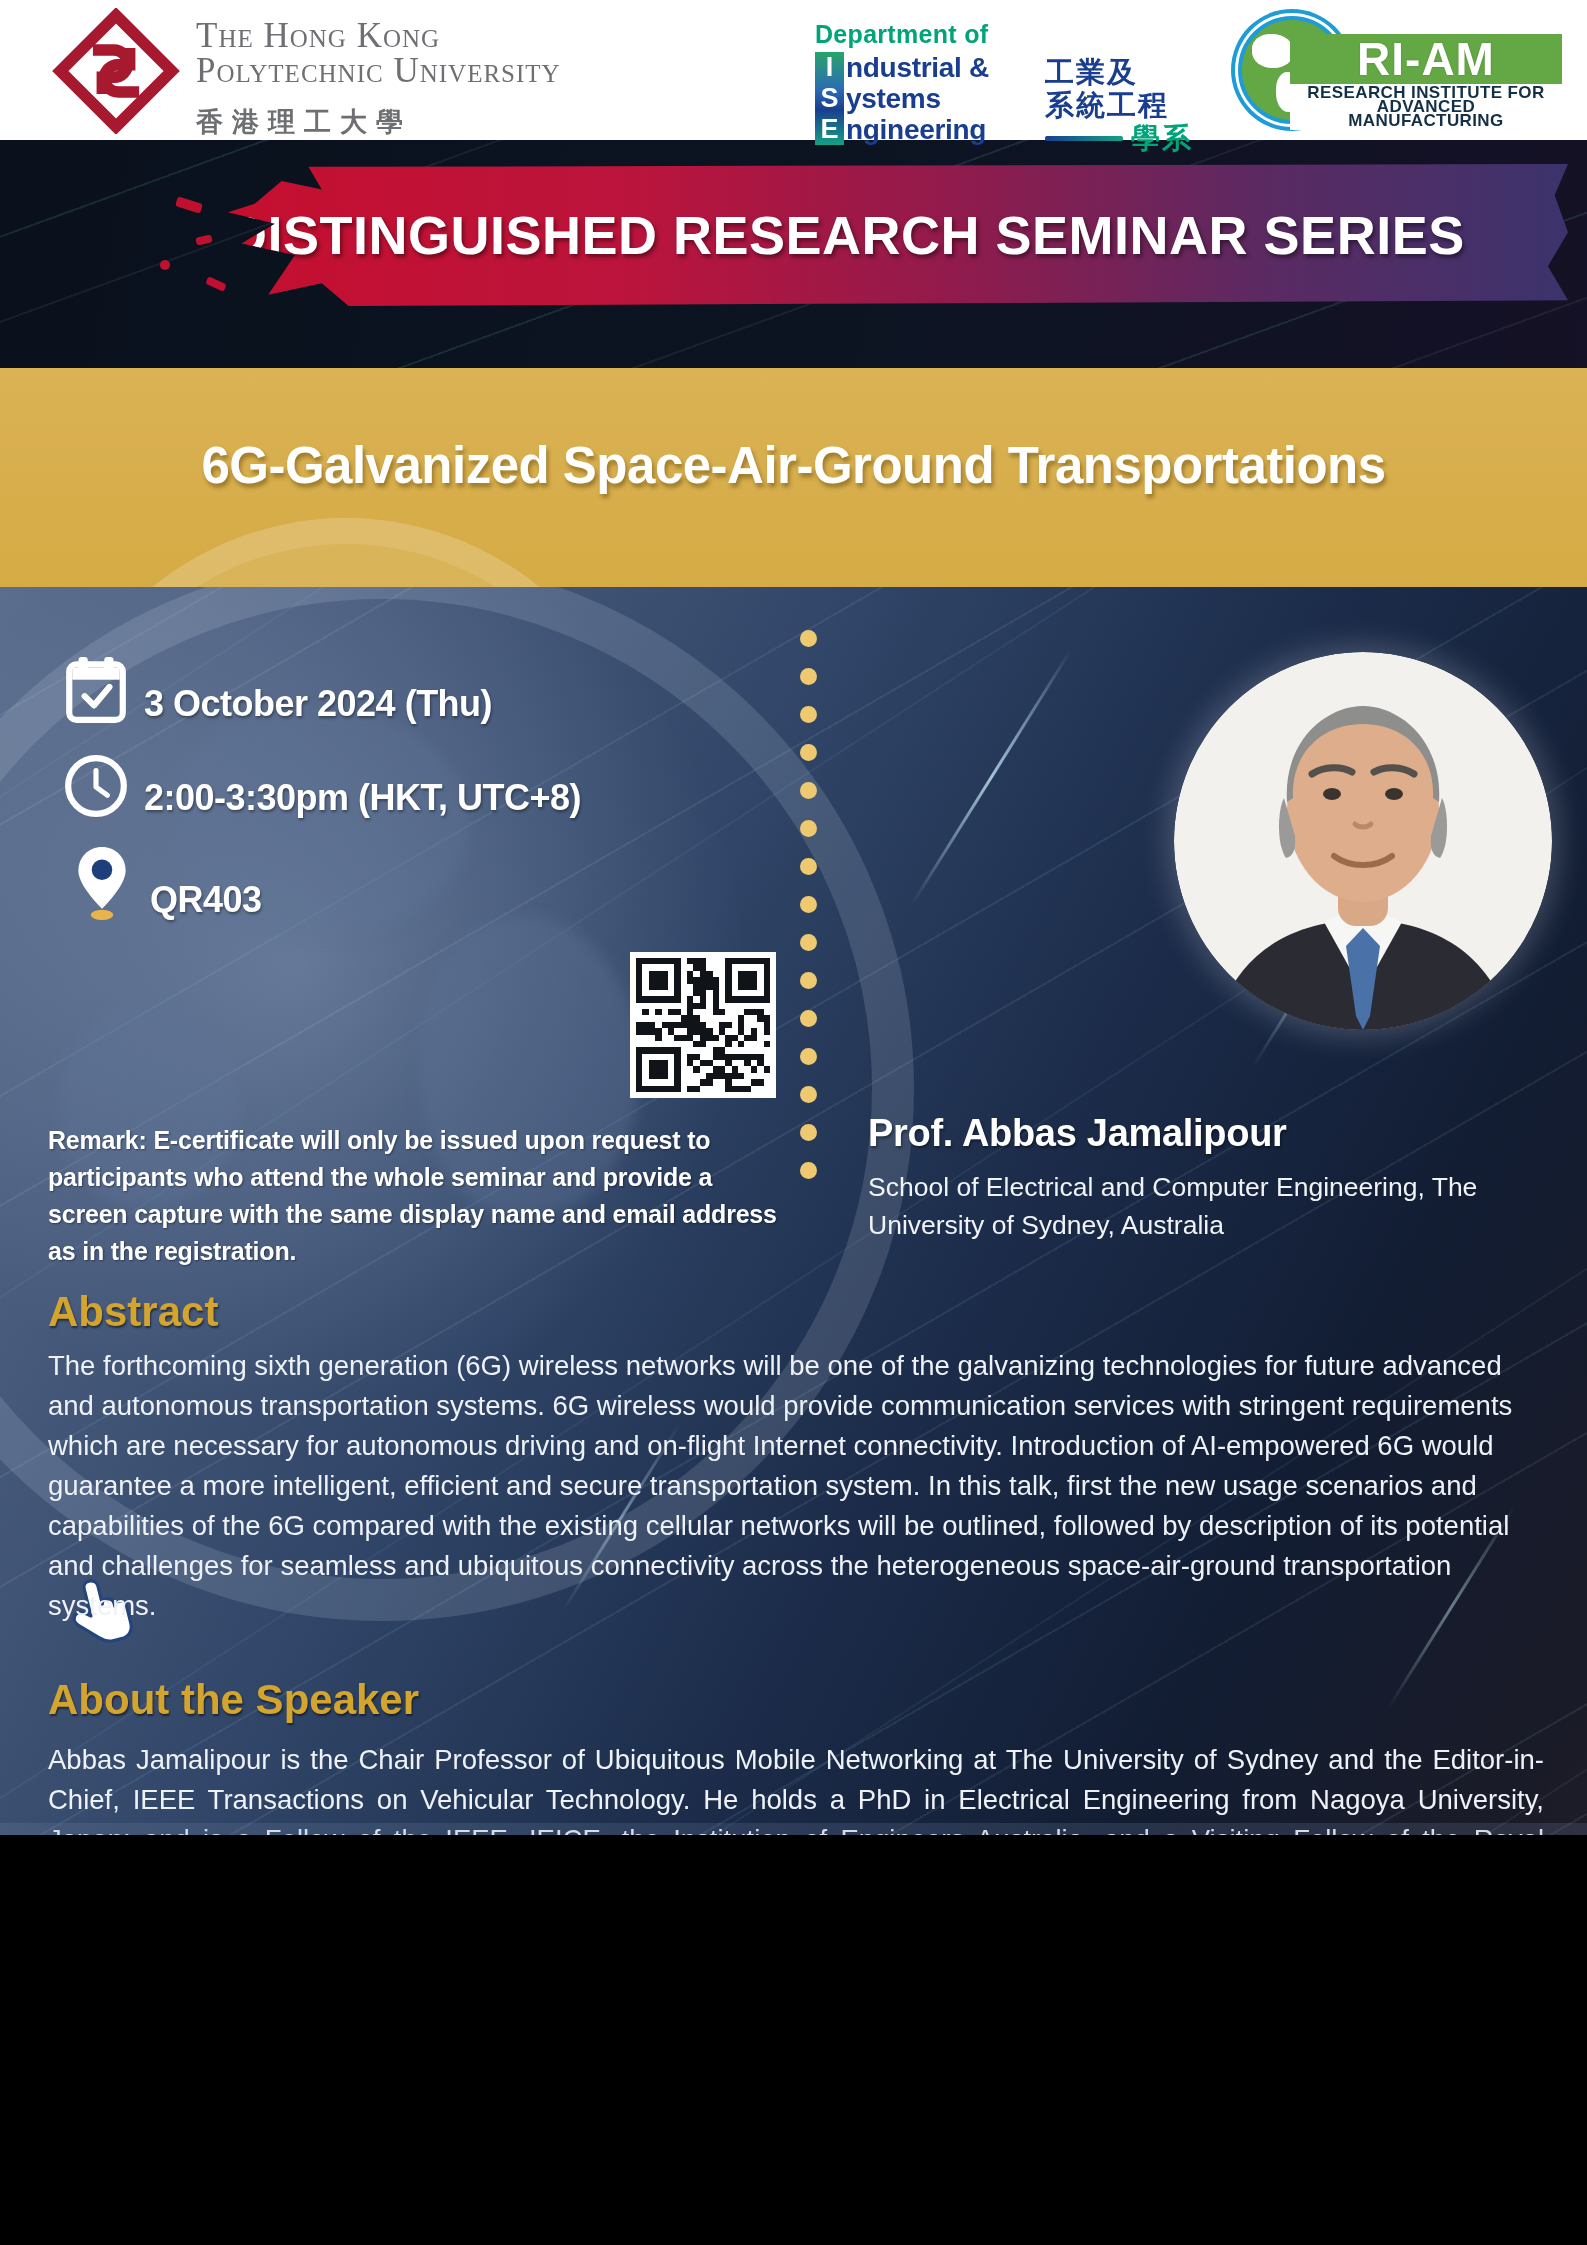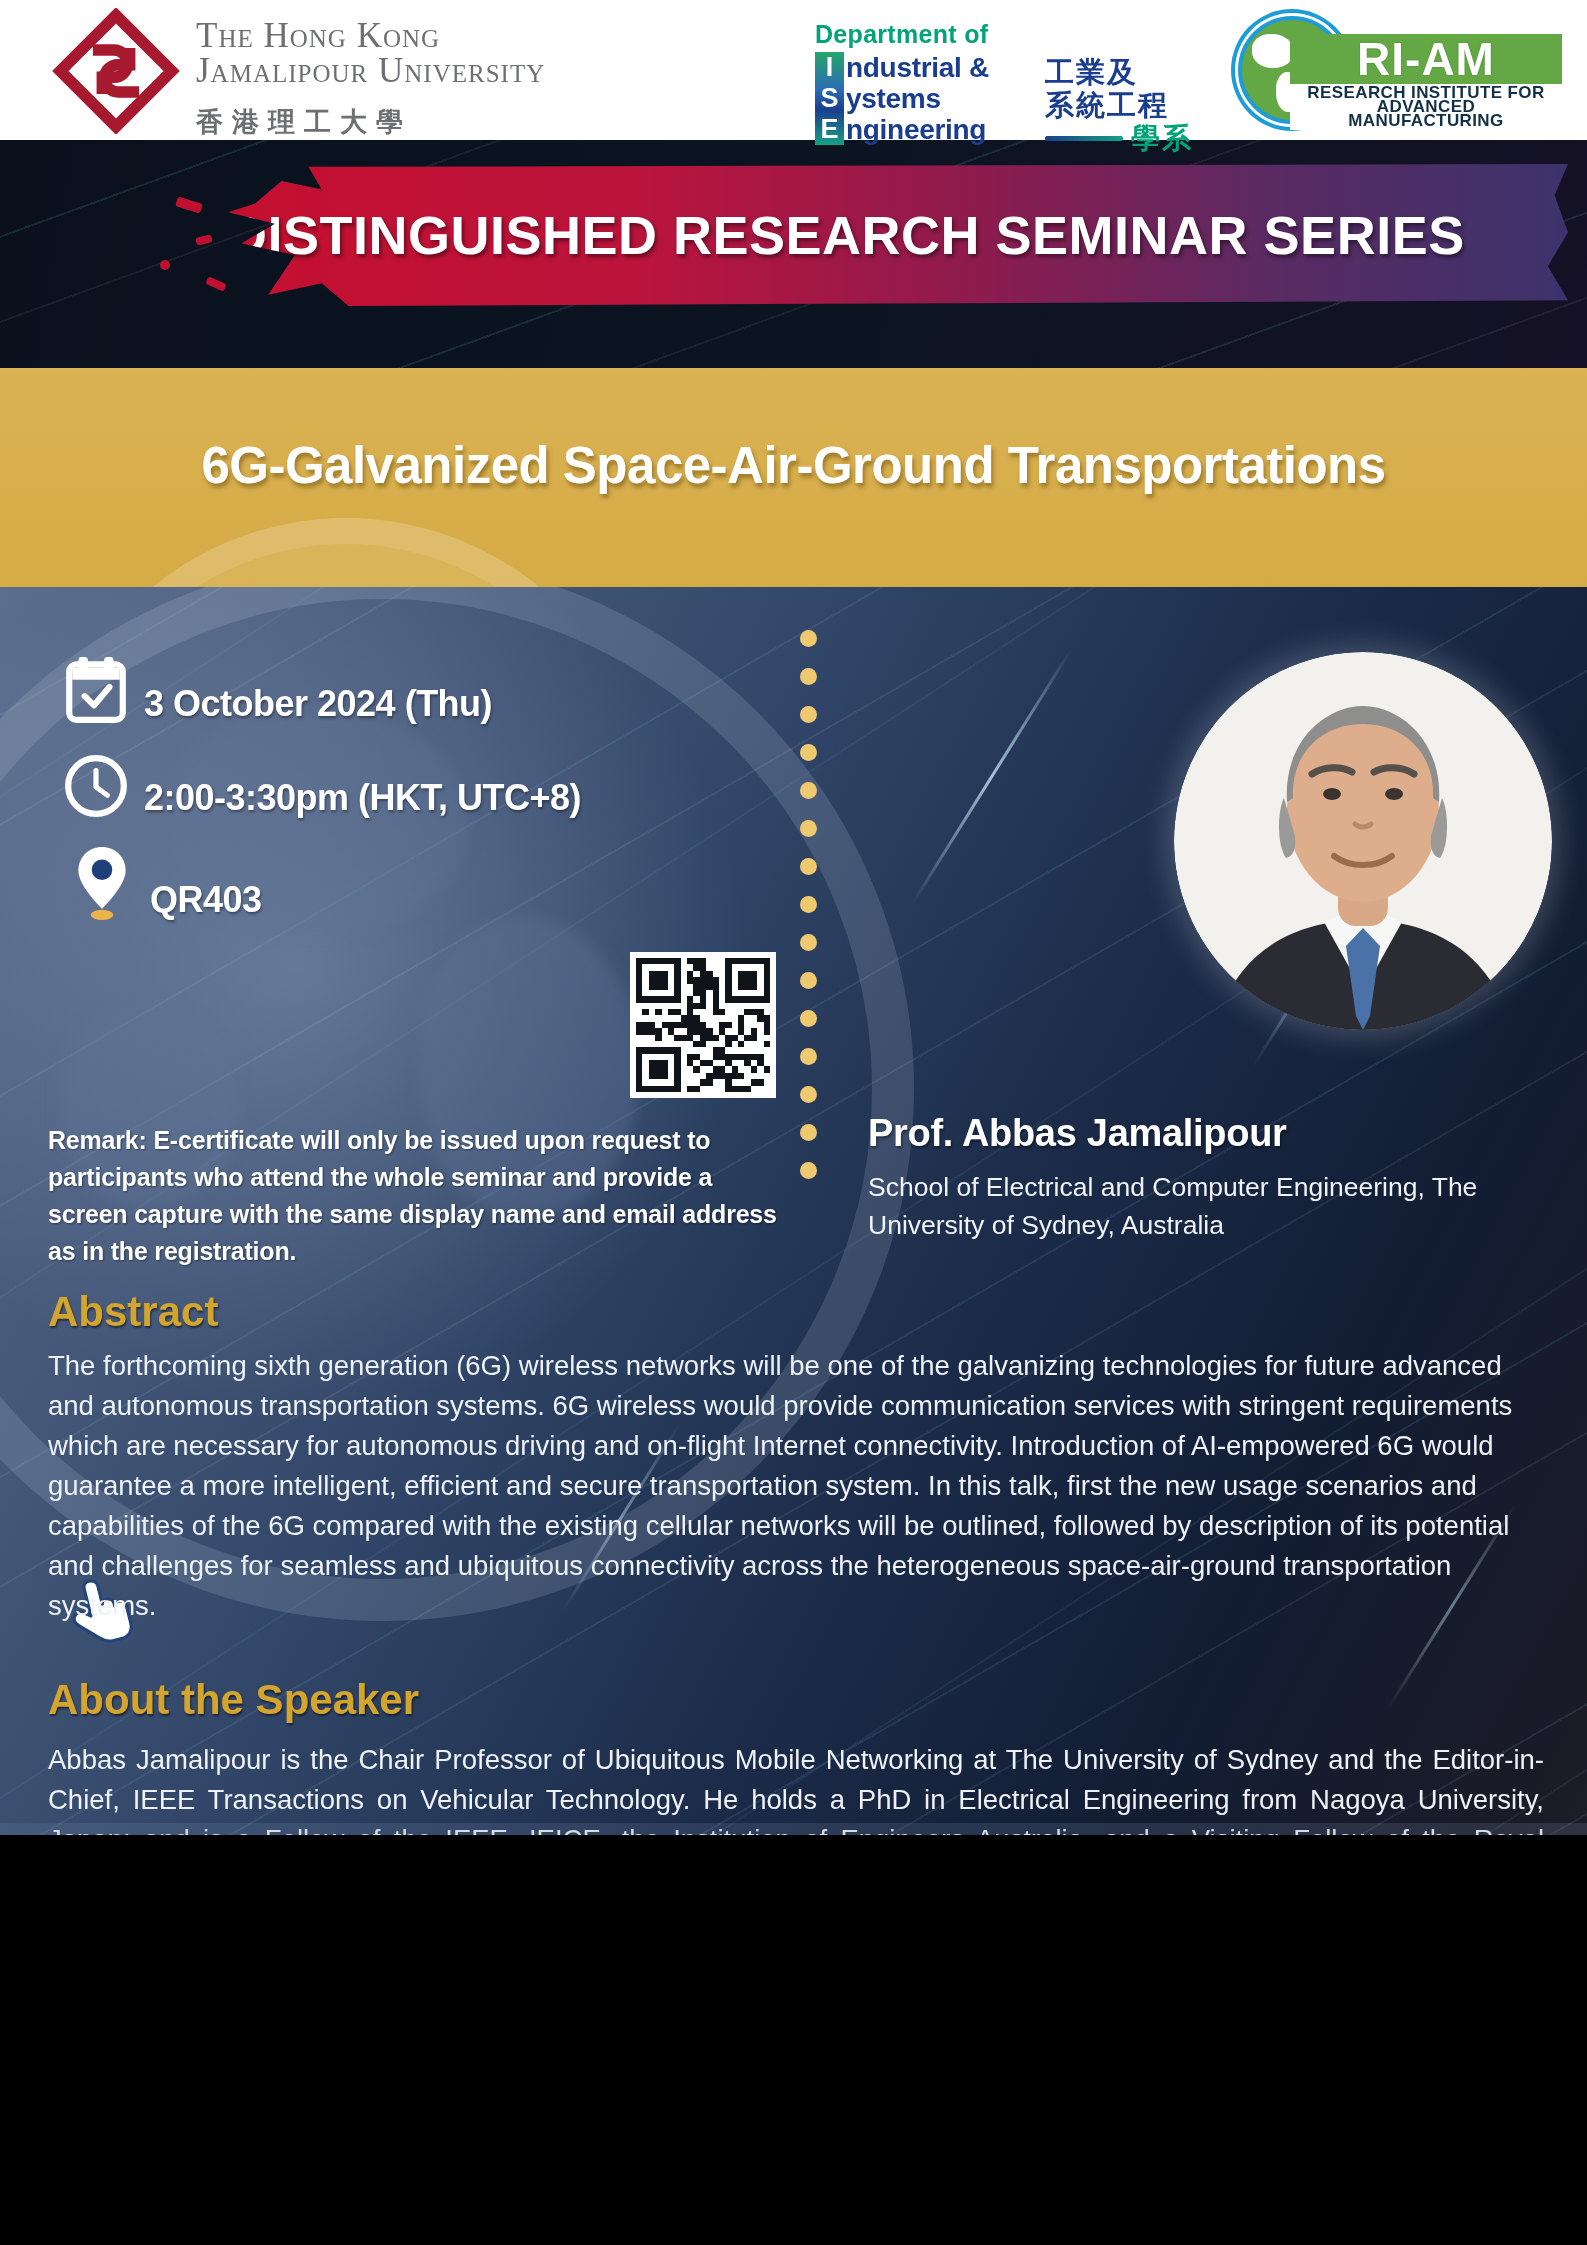--- a/index.html
+++ b/index.html
@@ -119,21 +119,21 @@
     <div class="polyu">
       <svg class="polyu-mark" viewBox="0 0 120 120">
         <g fill="none" stroke="#A6192E" stroke-width="11" stroke-linejoin="miter">
           <path d="M60 7 L113 60 L60 113 L7 60 Z"></path>
           <path d="M38 40 h20 a13 13 0 0 1 0 26 h-11 v16"></path>
           <path d="M82 80 h-20 a13 13 0 0 1 0 -26 h11 v-16"></path>
         </g>
       </svg>
       <div class="polyu-text">
         <div class="polyu-en">The Hong Kong</div>
-        <div class="polyu-en">Jamalipour University</div>
+        <div class="polyu-en">Polytechnic University</div>
         <div class="polyu-zh">香港理工大學</div>
       </div>
     </div>
 
     <div class="ise">
       <div class="ise-dept">Department of</div>
       <div class="ise-row">
         <div class="ise-bar">
           <span>I</span>
           <span>S</span>

